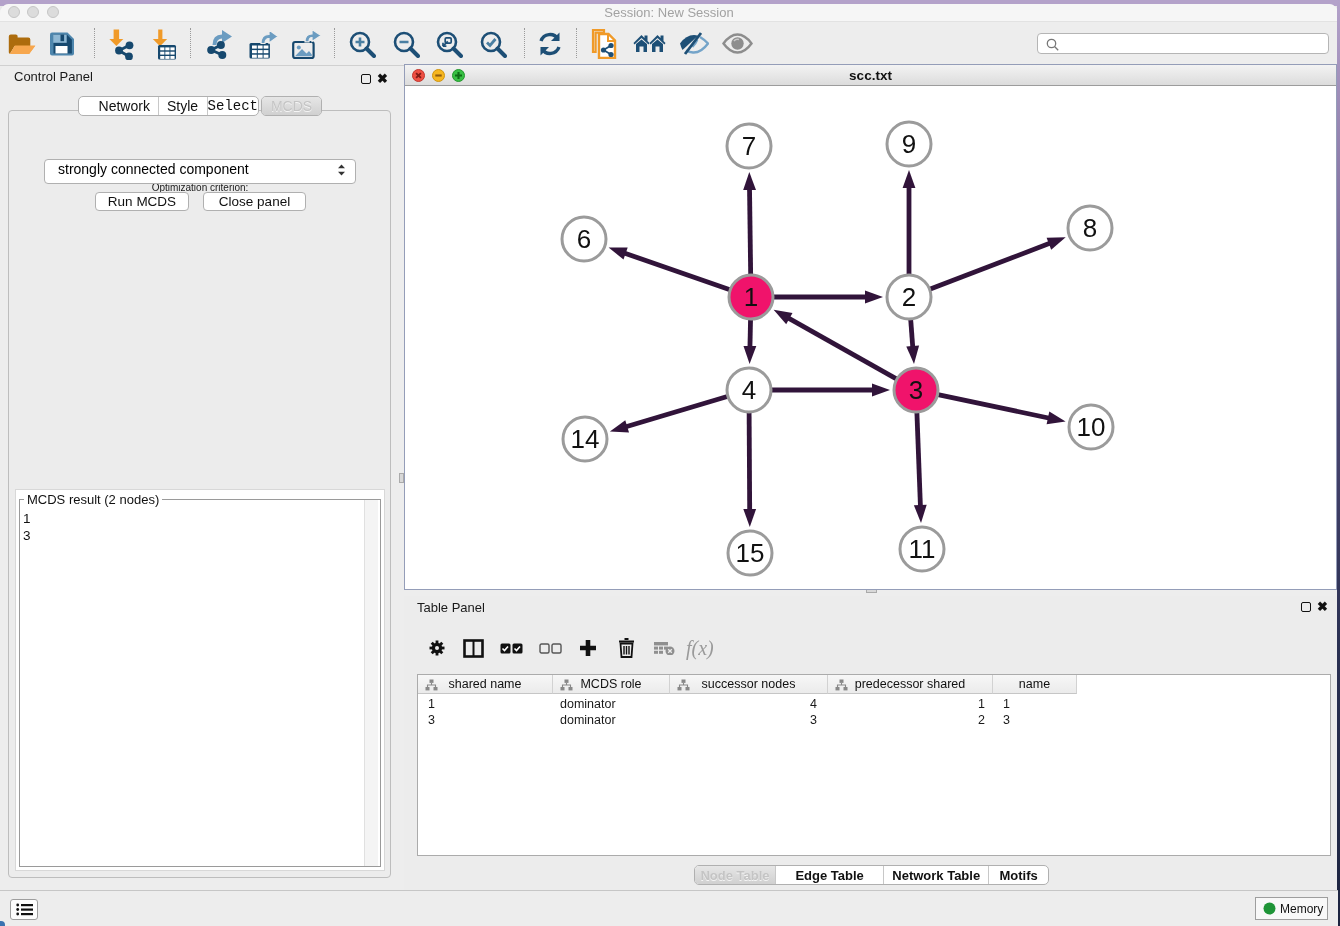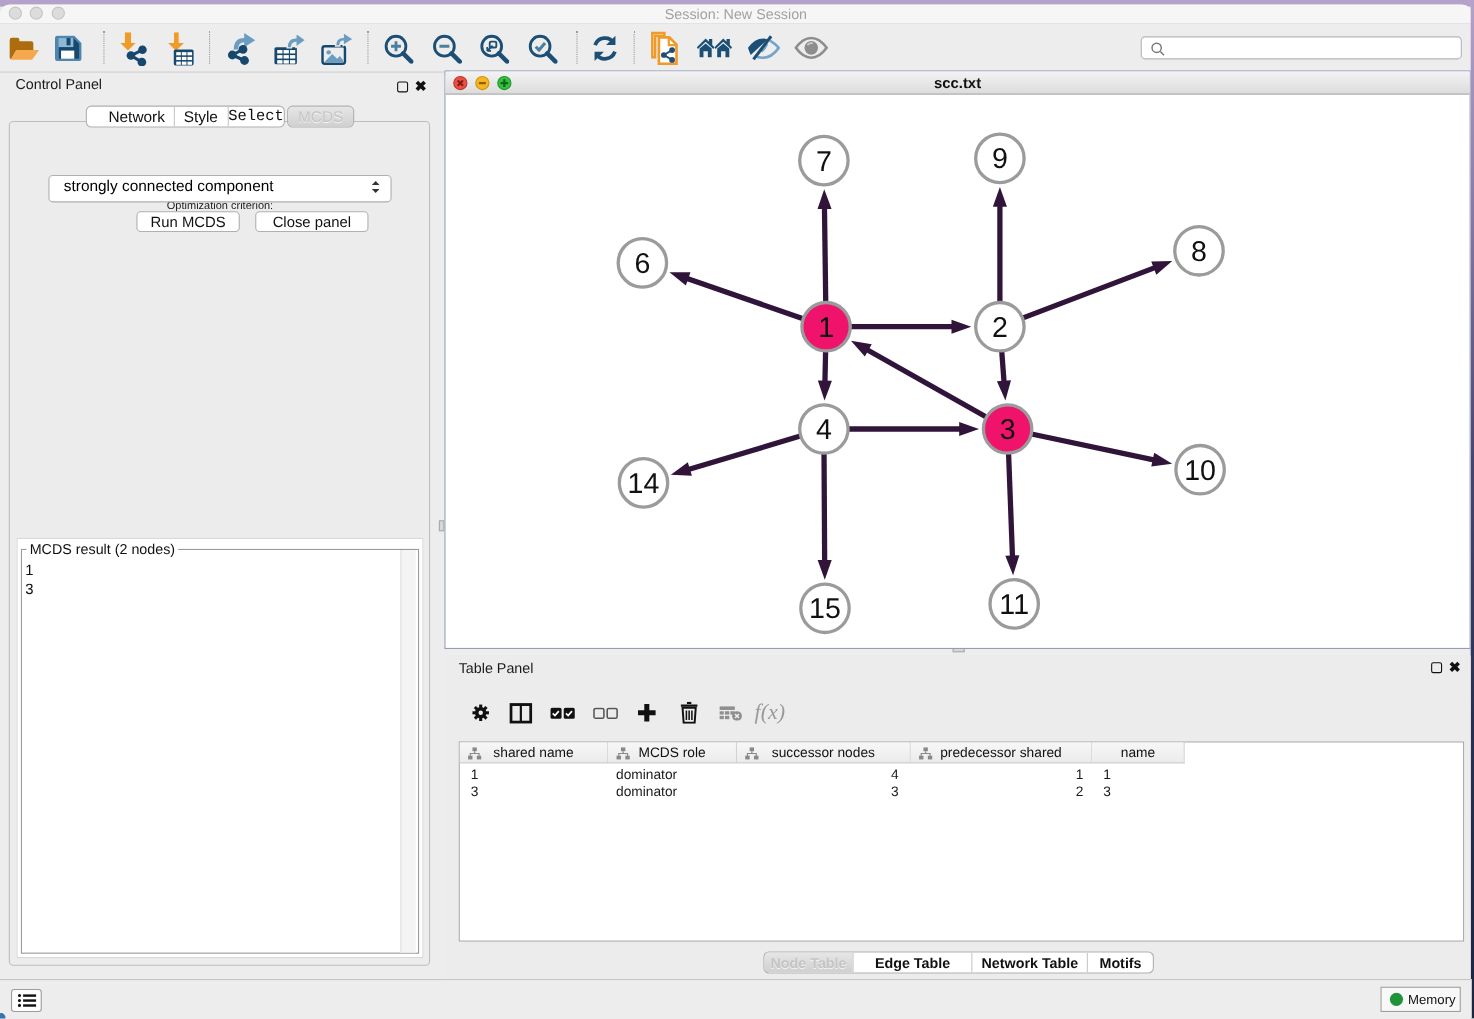--- a/index.html
+++ b/index.html
@@ -34,21 +34,21 @@
   .seg .s { display:flex; align-items:center; justify-content:center; border-right:1px solid #c8c8c8;
      color:#111; }
   .seg .s:last-child { border-right:none; }
   .seg .sel { background:linear-gradient(#e6e6e6,#d0d0d0); color:#c4c4c4;
      text-shadow:0 1px 0 #f5f5f5; }
   
   #opt-label { left:9px; top:135px; width:382px; text-align:center; font-size:10px; color:#1a1a1a;margin-top:47px; }
   #dropdown { left:44px; top:159px; width:312px; height:25px; background:#fff; border:1px solid #b0b0b0;
      border-radius:4px; font-size:14px; color:#000000; line-height:18px; padding-left:13px; }
   .btn { position:absolute; height:19px; background:#fff; border:1px solid #b0b0b0; border-radius:4px;
-     font-size:13.5px; color:#111; text-align:center; line-height:17px;margin-left:29px; }
+     font-size:13.5px; color:#111; text-align:center; line-height:17px; }
   #mcds-white { left:15px; top:489px; width:370px; height:382px; background:#fff; border:1px solid #d8d8d8; }
   #mcds-fs { left:19px; top:499px; width:362px; height:368px; border:1px solid #9a9a9a; }
   #mcds-legend { left:24px; top:492px; background:#fff; padding:0 3px; font-size:13px; color:#111; }
   #mcds-scroll { left:364px; top:500px; width:14px; height:366px; background:#f4f4f4; border-left:1px solid #e0e0e0; }
   
   .knob { background:#d8d8d8; border:1px solid #aaa; }
   
   #netwin { left:404px; top:64px; width:933px; height:526px; border:1px solid #949db8; background:#fff; }
   #net-titlebar { left:0; top:0; width:100%; height:21px;
      background:linear-gradient(#f3f3f3,#dcdcdc); border-bottom:1px solid #9c9c9c; }

